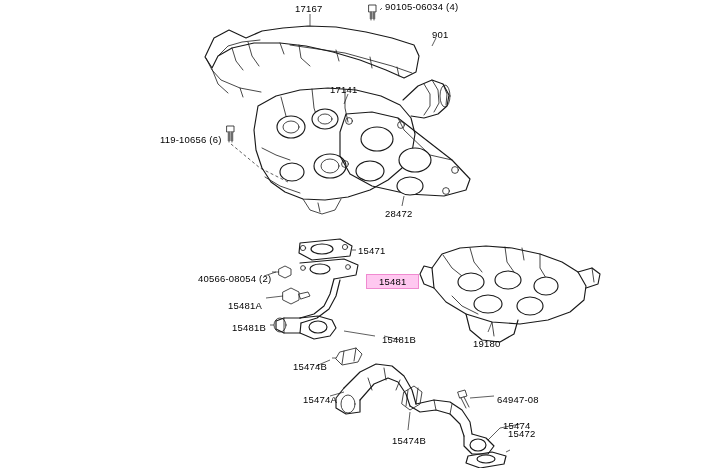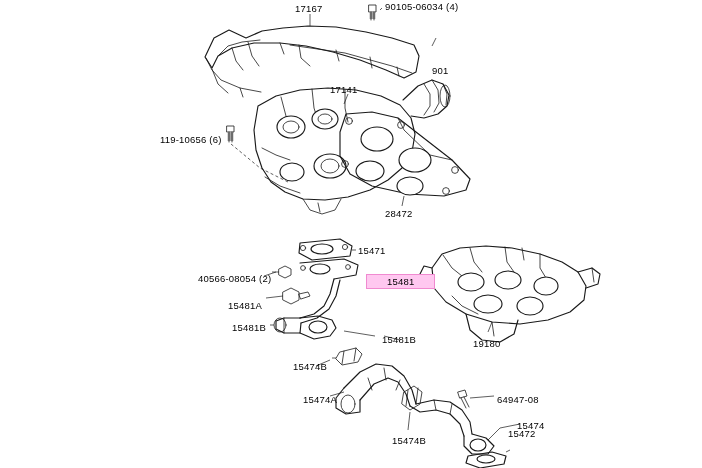--- a/index.html
+++ b/index.html
@@ -27,21 +27,21 @@
     font-family: "Liberation Sans", sans-serif;
     font-size: 9.5px;
     color: #000000;
     white-space: nowrap;
     letter-spacing: 0.2px;
     line-height: 11px;
   }
   .part-label.highlight {
     background: #ffc8f0;
     color: #000000;
-    padding: 1px 20px;
+    padding: 1px 12px;
     border: 1px solid #f08ad0;
   }
   .stroke {
     fill: none;
     stroke: #1a1a1a;
     stroke-width: 1.15;
     stroke-linejoin: round;
     stroke-linecap: round;
   }
   .stroke-thin {
@@ -255,32 +255,32 @@
       <path class="leader" d="M400,340 L384,336"></path>
       <path class="leader" d="M264,276 L276,272"></path>
       <path class="leader" d="M520,424 L500,428 L488,440"></path>
     </g>
 
   </svg>
 
   <div id="labels">
       <div class="part-label" style="left: 295px; top: 3px;">17167</div>
       <div class="part-label" style="left: 385px; top: 1px;">90105-06034 (4)</div>
-      <div class="part-label" style="left: 432px; top: 29px; margin-top: 36px;">901</div>
+      <div class="part-label" style="left: 432px; top: 29px;">901</div>
       <div class="part-label" style="left: 330px; top: 84px;">17141</div>
       <div class="part-label" style="left: 160px; top: 134px;">119-10656 (6)</div>
       <div class="part-label" style="left: 385px; top: 208px;">28472</div>
       <div class="part-label" style="left: 358px; top: 245px;">15471</div>
       <div class="part-label" style="left: 198px; top: 273px;">40566-08054 (2)</div>
       <div class="part-label highlight" style="left: 366px; top: 274px;">15481</div>
       <div class="part-label" style="left: 228px; top: 300px;">15481A</div>
       <div class="part-label" style="left: 232px; top: 322px;">15481B</div>
       <div class="part-label" style="left: 382px; top: 334px;">15481B</div>
       <div class="part-label" style="left: 473px; top: 338px;">19180</div>
       <div class="part-label" style="left: 293px; top: 361px;">15474B</div>
       <div class="part-label" style="left: 303px; top: 394px;">15474A</div>
       <div class="part-label" style="left: 497px; top: 394px;">64947-08</div>
-      <div class="part-label" style="left: 503px; top: 420px; margin-left: 14px;">15474</div>
+      <div class="part-label" style="left: 503px; top: 420px;">15474</div>
       <div class="part-label" style="left: 392px; top: 435px;">15474B</div>
       <div class="part-label" style="left: 508px; top: 428px;">15472</div>
     </div>
 
 </div>
 
 </body></html>

